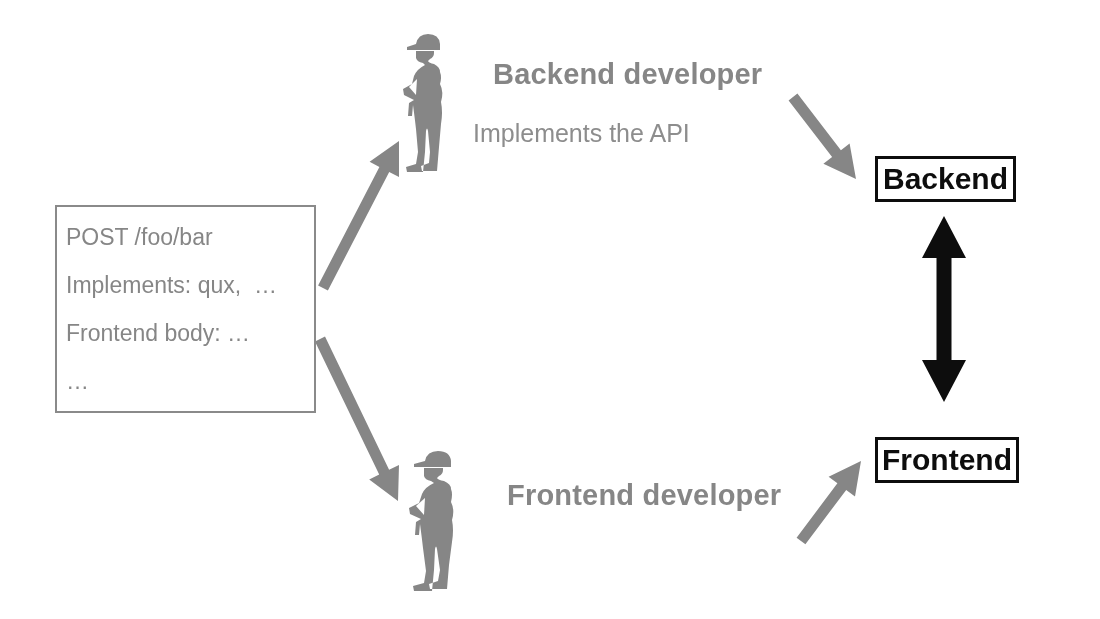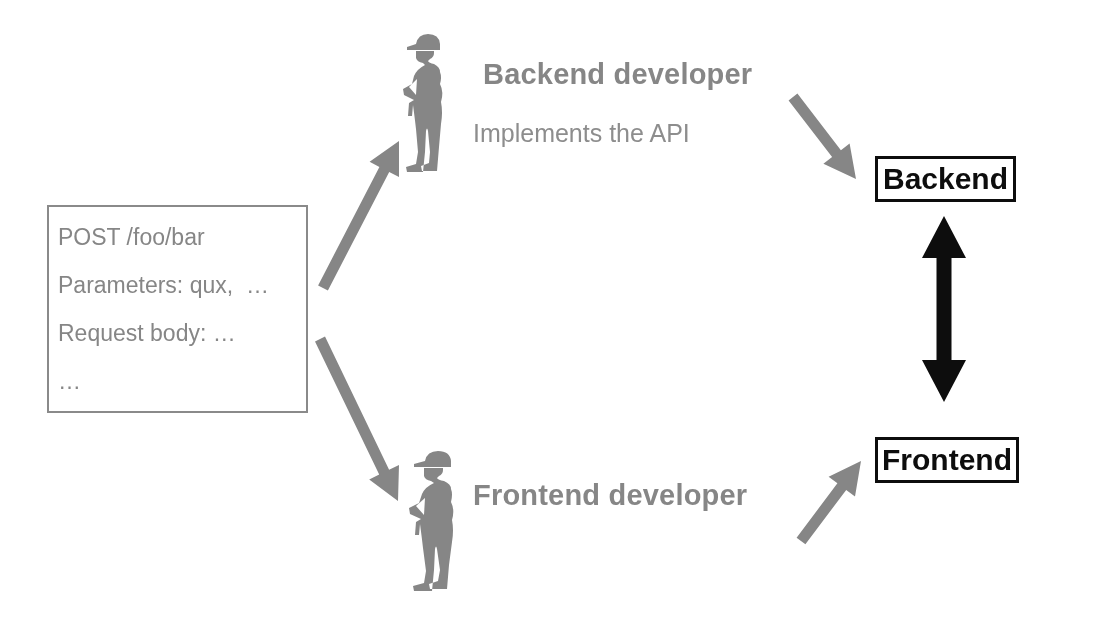--- a/index.html
+++ b/index.html
@@ -14,21 +14,21 @@
   .arrows-layer {
     position: absolute;
     left: 0; top: 0;
     width: 1100px; height: 619px;
   }
   .gray-arrow { fill: #868686; }
   .black-arrow { fill: #0d0d0d; }
 
   .request-box {
     position: absolute;
-    left: 47px; top: 205px;
+    left: 55px; top: 205px;
     width: 248px; height: 192px;
     border: 2px solid #8a8a8a;
     padding: 6px 0 6px 9px;
     color: #868686;
     font-size: 23px;
   }
   .request-line {
     height: 48px;
     line-height: 48px;
     white-space: pre;
@@ -44,23 +44,23 @@
     font-weight: bold;
     letter-spacing: 0.2px;
     white-space: nowrap;
   }
   .dev-role {
     position: absolute;
     color: #8d8d8d;
     font-size: 25px;
     white-space: nowrap;
   }
-  .backend-name { left: 483px; top: 58px; }
+  .backend-name { left: 493px; top: 58px; }
   .backend-role { left: 473px; top: 119px; }
-  .frontend-name { left: 473px; top: 479px; }
+  .frontend-name { left: 507px; top: 479px; }
   .frontend-role { left: 489px; top: 542px; }
 
   .node-box {
     position: absolute;
     border: 3px solid #0d0d0d;
     color: #0d0d0d;
     font-size: 30px;
     font-weight: bold;
     display: flex;
     align-items: center;
@@ -80,22 +80,22 @@
   <svg class="arrows-layer" viewBox="0 0 1100 619" aria-hidden="true">
     <polygon class="gray-arrow" points="327.9,290.5 389.2,171.9 399,177 399,141 369.6,161.8 379.4,166.9 318.1,285.5"></polygon>
     <polygon class="gray-arrow" points="315.0,341.4 379.2,474.6 369.2,479.4 398,501 399.0,465.0 389.1,469.8 325.0,336.6"></polygon>
     <polygon class="gray-arrow" points="788.6,100.4 832.1,157.0 823.4,163.7 856,179 849.6,143.5 840.9,150.2 797.4,93.6"></polygon>
     <polygon class="gray-arrow" points="805.4,544.3 846.2,489.9 855.0,496.5 861,461 828.6,476.7 837.4,483.3 796.6,537.7"></polygon>
     <polygon class="black-arrow" points="944,216 966,258 951.5,258 951.5,360 966,360 944,402 922,360 936.5,360 936.5,258 922,258"></polygon>
   </svg>
 
   <div class="request-box">
     <div class="request-line">POST /foo/bar</div>
-    <div class="request-line">Parameters: qux,  …</div>
-    <div class="request-line">Request body: …</div>
+    <div class="request-line">Implements: qux,  …</div>
+    <div class="request-line">Frontend body: …</div>
     <div class="request-line">…</div>
   </div>
 
   <svg class="person-icon" style="left:397px; top:32px;" width="72" height="145" viewBox="0 0 72 145" aria-hidden="true">
     <path d="M10,18 L10,15 Q16,13 19,12 Q21,2 31,2 Q42,2 43,12 L43,18 Z"></path>
     <path fill-rule="evenodd" d="
       M19,19 L19,26 Q20,30 26,31 L28,33
       Q20,37 17,44 L15,52
       L6,57 L7,63 L17,68
       L12,71 L11,84 L15,84 L16,73

